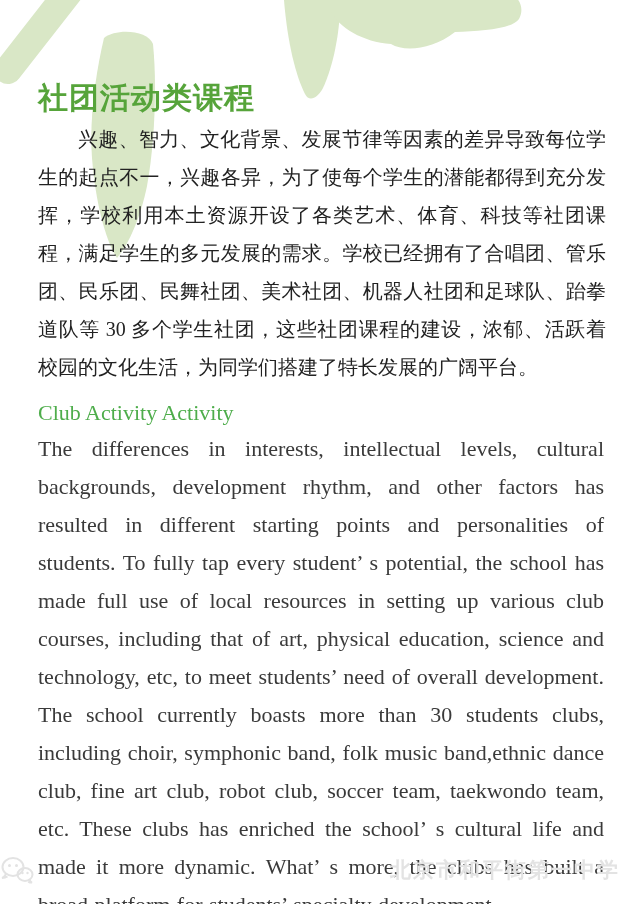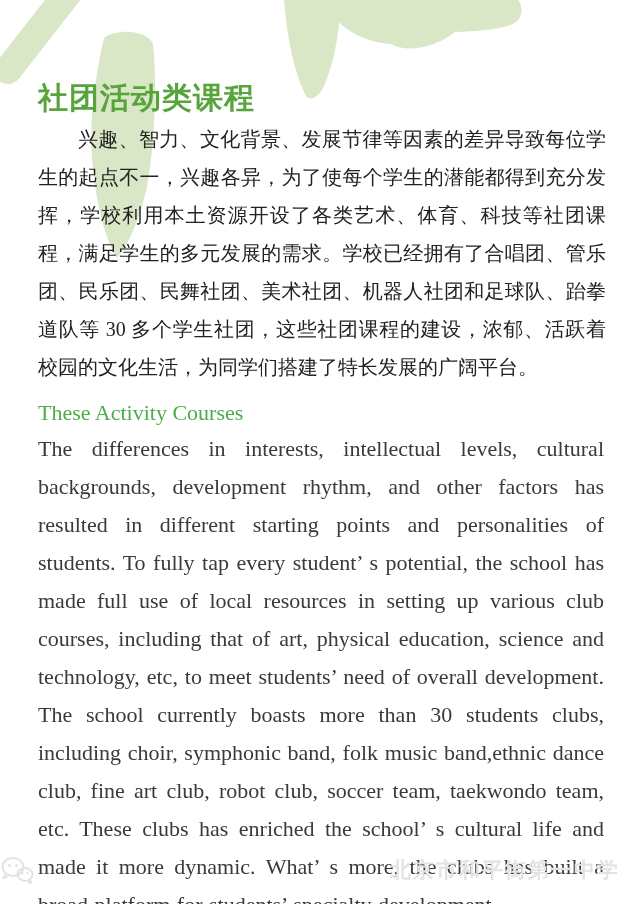--- a/index.html
+++ b/index.html
@@ -96,21 +96,21 @@
     <path d="M 330 -14 L 500 -10 C 517 -8 526 6 519 19 C 512 29 482 31 455 32
              C 432 50 404 52 391 44 C 363 42 339 28 330 10 Z" fill="#d9e7c6"></path>
   </svg>
 
   <div class="content">
 
     <h1 class="title-cn">社团活动类课程</h1>
 
     <p class="para-cn">兴趣、智力、文化背景、发展节律等因素的差异导致每位学生的起点不一，兴趣各异，为了使每个学生的潜能都得到充分发挥，学校利用本土资源开设了各类艺术、体育、科技等社团课程，满足学生的多元发展的需求。学校已经拥有了合唱团、管乐团、民乐团、民舞社团、美术社团、机器人社团和足球队、跆拳道队等 30 多个学生社团，这些社团课程的建设，浓郁、活跃着校园的文化生活，为同学们搭建了特长发展的广阔平台。</p>
 
-    <h2 class="title-en">These Activity Courses</h2>
+    <h2 class="title-en">Club Activity Activity</h2>
 
     <p class="para-en">The differences in interests, intellectual levels, cultural backgrounds, development rhythm, and other factors has resulted in different starting points and personalities of students. To fully tap every student’ s potential, the school has made full use of local resources in setting up various club courses, including that of art, physical education, science and technology, etc, to meet students’ need of overall development. The school currently boasts more than 30 students clubs, including choir, symphonic band, folk music band,ethnic dance club, fine art club, robot club, soccer team, taekwondo team, etc. These clubs has enriched the school’ s cultural life and made it more dynamic. What’ s more, the clubs has built a broad platform for students’ specialty development.</p>
 
   </div>
 
   <div class="footer">
     <svg class="wechat-icon" width="34" height="28" viewBox="0 0 34 28" aria-hidden="true">
       <g fill="none" stroke-width="2">
         <ellipse cx="13" cy="11" rx="10.5" ry="9" stroke="#e3e3e3"></ellipse>
         <path d="M 6 18 C 5 20 3.5 21.5 2 22 C 4 22 6 21.5 7.5 20.5" stroke="#e3e3e3"></path>

